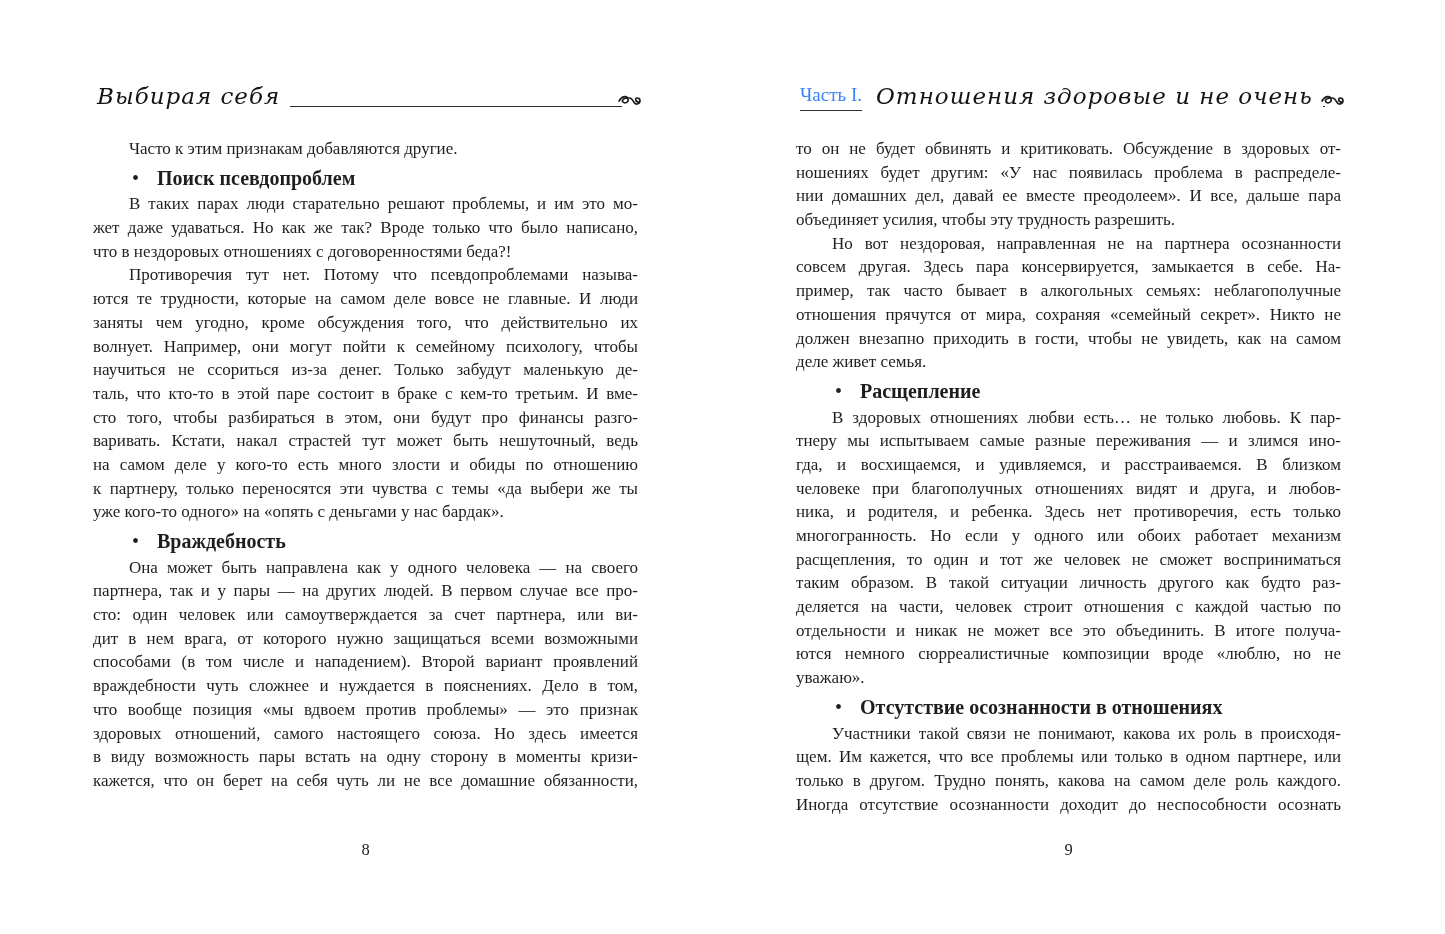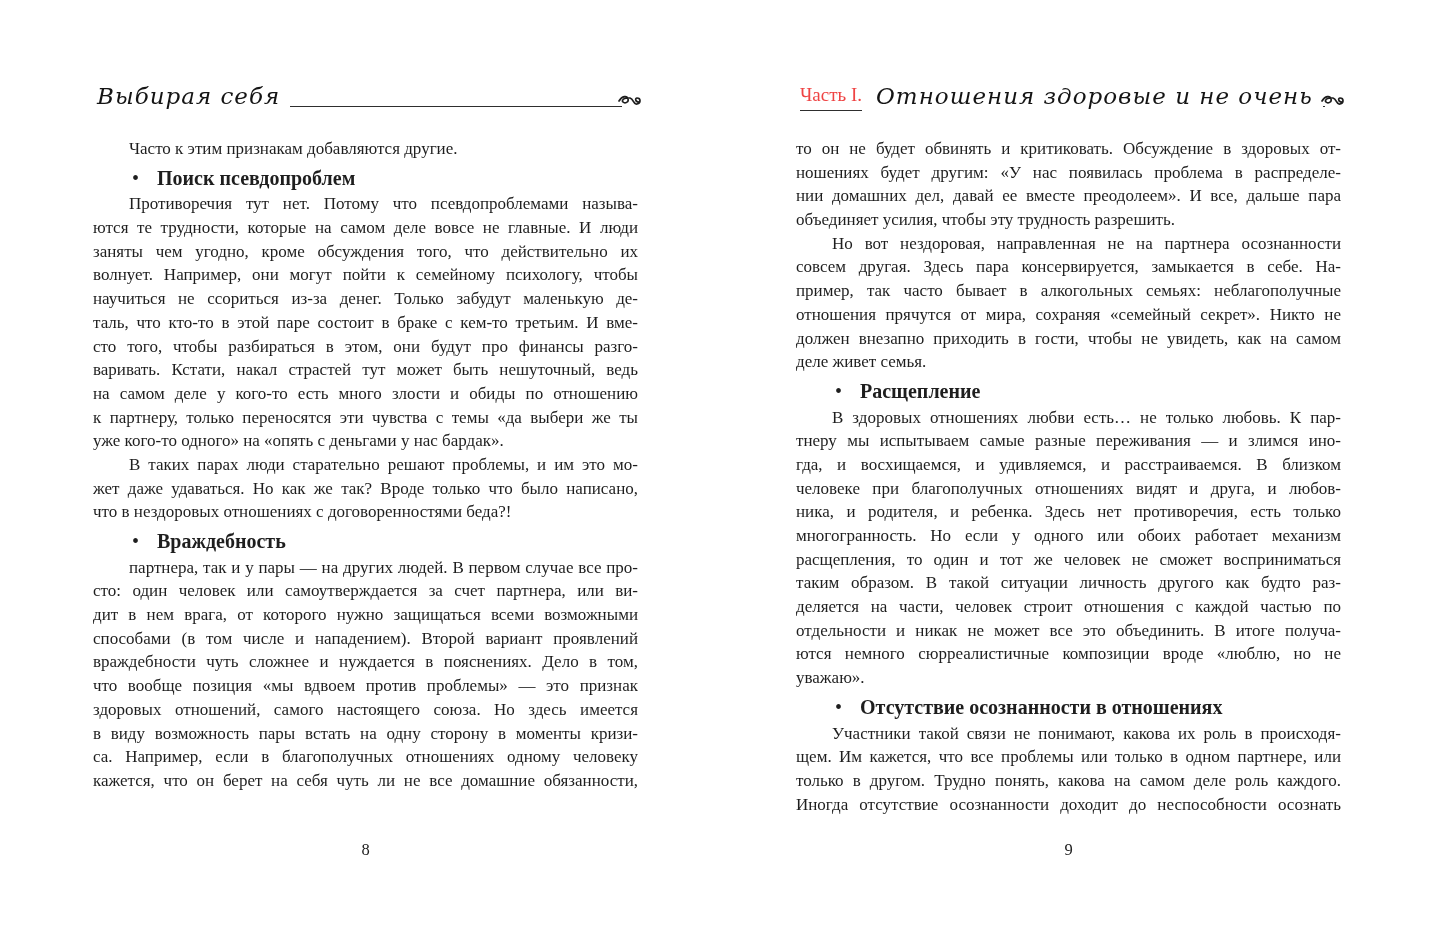--- a/index.html
+++ b/index.html
@@ -23,21 +23,21 @@
     font-family: "DejaVu Serif", serif;
     font-style: italic;
     font-size: 23px;
     letter-spacing: 1px;
     color: #141414;
     padding-bottom: 1px;
     white-space: nowrap;
   }
   .part-label {
     font-size: 19px;
-    color: #ef4444;
+    color: #3b82f6;
     border-bottom: 1.5px solid #2e2e2e;
     padding-bottom: 4px;
     margin-bottom: -1px;
     white-space: nowrap;
     font-family: Liberation Serif, serif;
   }
   .page.right .script-title { margin-left: 14px; font-style: italic; }
   .head-rule {
     flex: 1 1 auto;
     height: 0;
@@ -91,48 +91,48 @@
         <path d="M1 8 C4 3, 9 2, 10 6 C11 9, 7 11, 5 9 C3 7, 7 4, 12 5 C16 6, 15 12, 19 11 C23 10, 23 5, 19 5 C17 5, 17 9, 21 9" fill="none" stroke="#1e1e1e" stroke-width="1.7" stroke-linecap="round"></path>
       </svg>
     </span>
   </div>
   <div class="page-content">
       <div class="para indent">
         <div class="line last">Часто к этим признакам добавляются другие.</div>
       </div>
       <div class="h"><span class="bullet">•</span><span>Поиск псевдопроблем</span></div>
       <div class="para indent">
+        <div class="line">В таких парах люди старательно решают проблемы, и им это мо-</div>
+        <div class="line">жет даже удаваться. Но как же так? Вроде только что было написано,</div>
+        <div class="line last">что в нездоровых отношениях с договоренностями беда?!</div>
+      </div>
+      <div class="para indent">
         <div class="line">Противоречия тут нет. Потому что псевдопроблемами называ-</div>
         <div class="line">ются те трудности, которые на самом деле вовсе не главные. И люди</div>
         <div class="line">заняты чем угодно, кроме обсуждения того, что действительно их</div>
         <div class="line">волнует. Например, они могут пойти к семейному психологу, чтобы</div>
         <div class="line">научиться не ссориться из-за денег. Только забудут маленькую де-</div>
         <div class="line">таль, что кто-то в этой паре состоит в браке с кем-то третьим. И вме-</div>
         <div class="line">сто того, чтобы разбираться в этом, они будут про финансы разго-</div>
         <div class="line">варивать. Кстати, накал страстей тут может быть нешуточный, ведь</div>
         <div class="line">на самом деле у кого-то есть много злости и обиды по отношению</div>
         <div class="line">к партнеру, только переносятся эти чувства с темы «да выбери же ты</div>
         <div class="line last">уже кого-то одного» на «опять с деньгами у нас бардак».</div>
       </div>
-      <div class="para indent">
-        <div class="line">В таких парах люди старательно решают проблемы, и им это мо-</div>
-        <div class="line">жет даже удаваться. Но как же так? Вроде только что было написано,</div>
-        <div class="line last">что в нездоровых отношениях с договоренностями беда?!</div>
-      </div>
       <div class="h"><span class="bullet">•</span><span>Враждебность</span></div>
       <div class="para indent">
+        <div class="line">Она может быть направлена как у одного человека — на своего</div>
         <div class="line">партнера, так и у пары — на других людей. В первом случае все про-</div>
         <div class="line">сто: один человек или самоутверждается за счет партнера, или ви-</div>
         <div class="line">дит в нем врага, от которого нужно защищаться всеми возможными</div>
         <div class="line">способами (в том числе и нападением). Второй вариант проявлений</div>
         <div class="line">враждебности чуть сложнее и нуждается в пояснениях. Дело в том,</div>
         <div class="line">что вообще позиция «мы вдвоем против проблемы» — это признак</div>
         <div class="line">здоровых отношений, самого настоящего союза. Но здесь имеется</div>
         <div class="line">в виду возможность пары встать на одну сторону в моменты кризи-</div>
-        <div class="line">са. Например, если в благополучных отношениях одному человеку</div>
         <div class="line">кажется, что он берет на себя чуть ли не все домашние обязанности,</div>
       </div>
     </div>
   <div class="page-number">8</div>
 </div>
 
 <div class="page right">
   <div class="running-head">
     <span class="part-label">Часть I.</span>
     <span class="script-title">Отношения здоровые и не очень</span>

